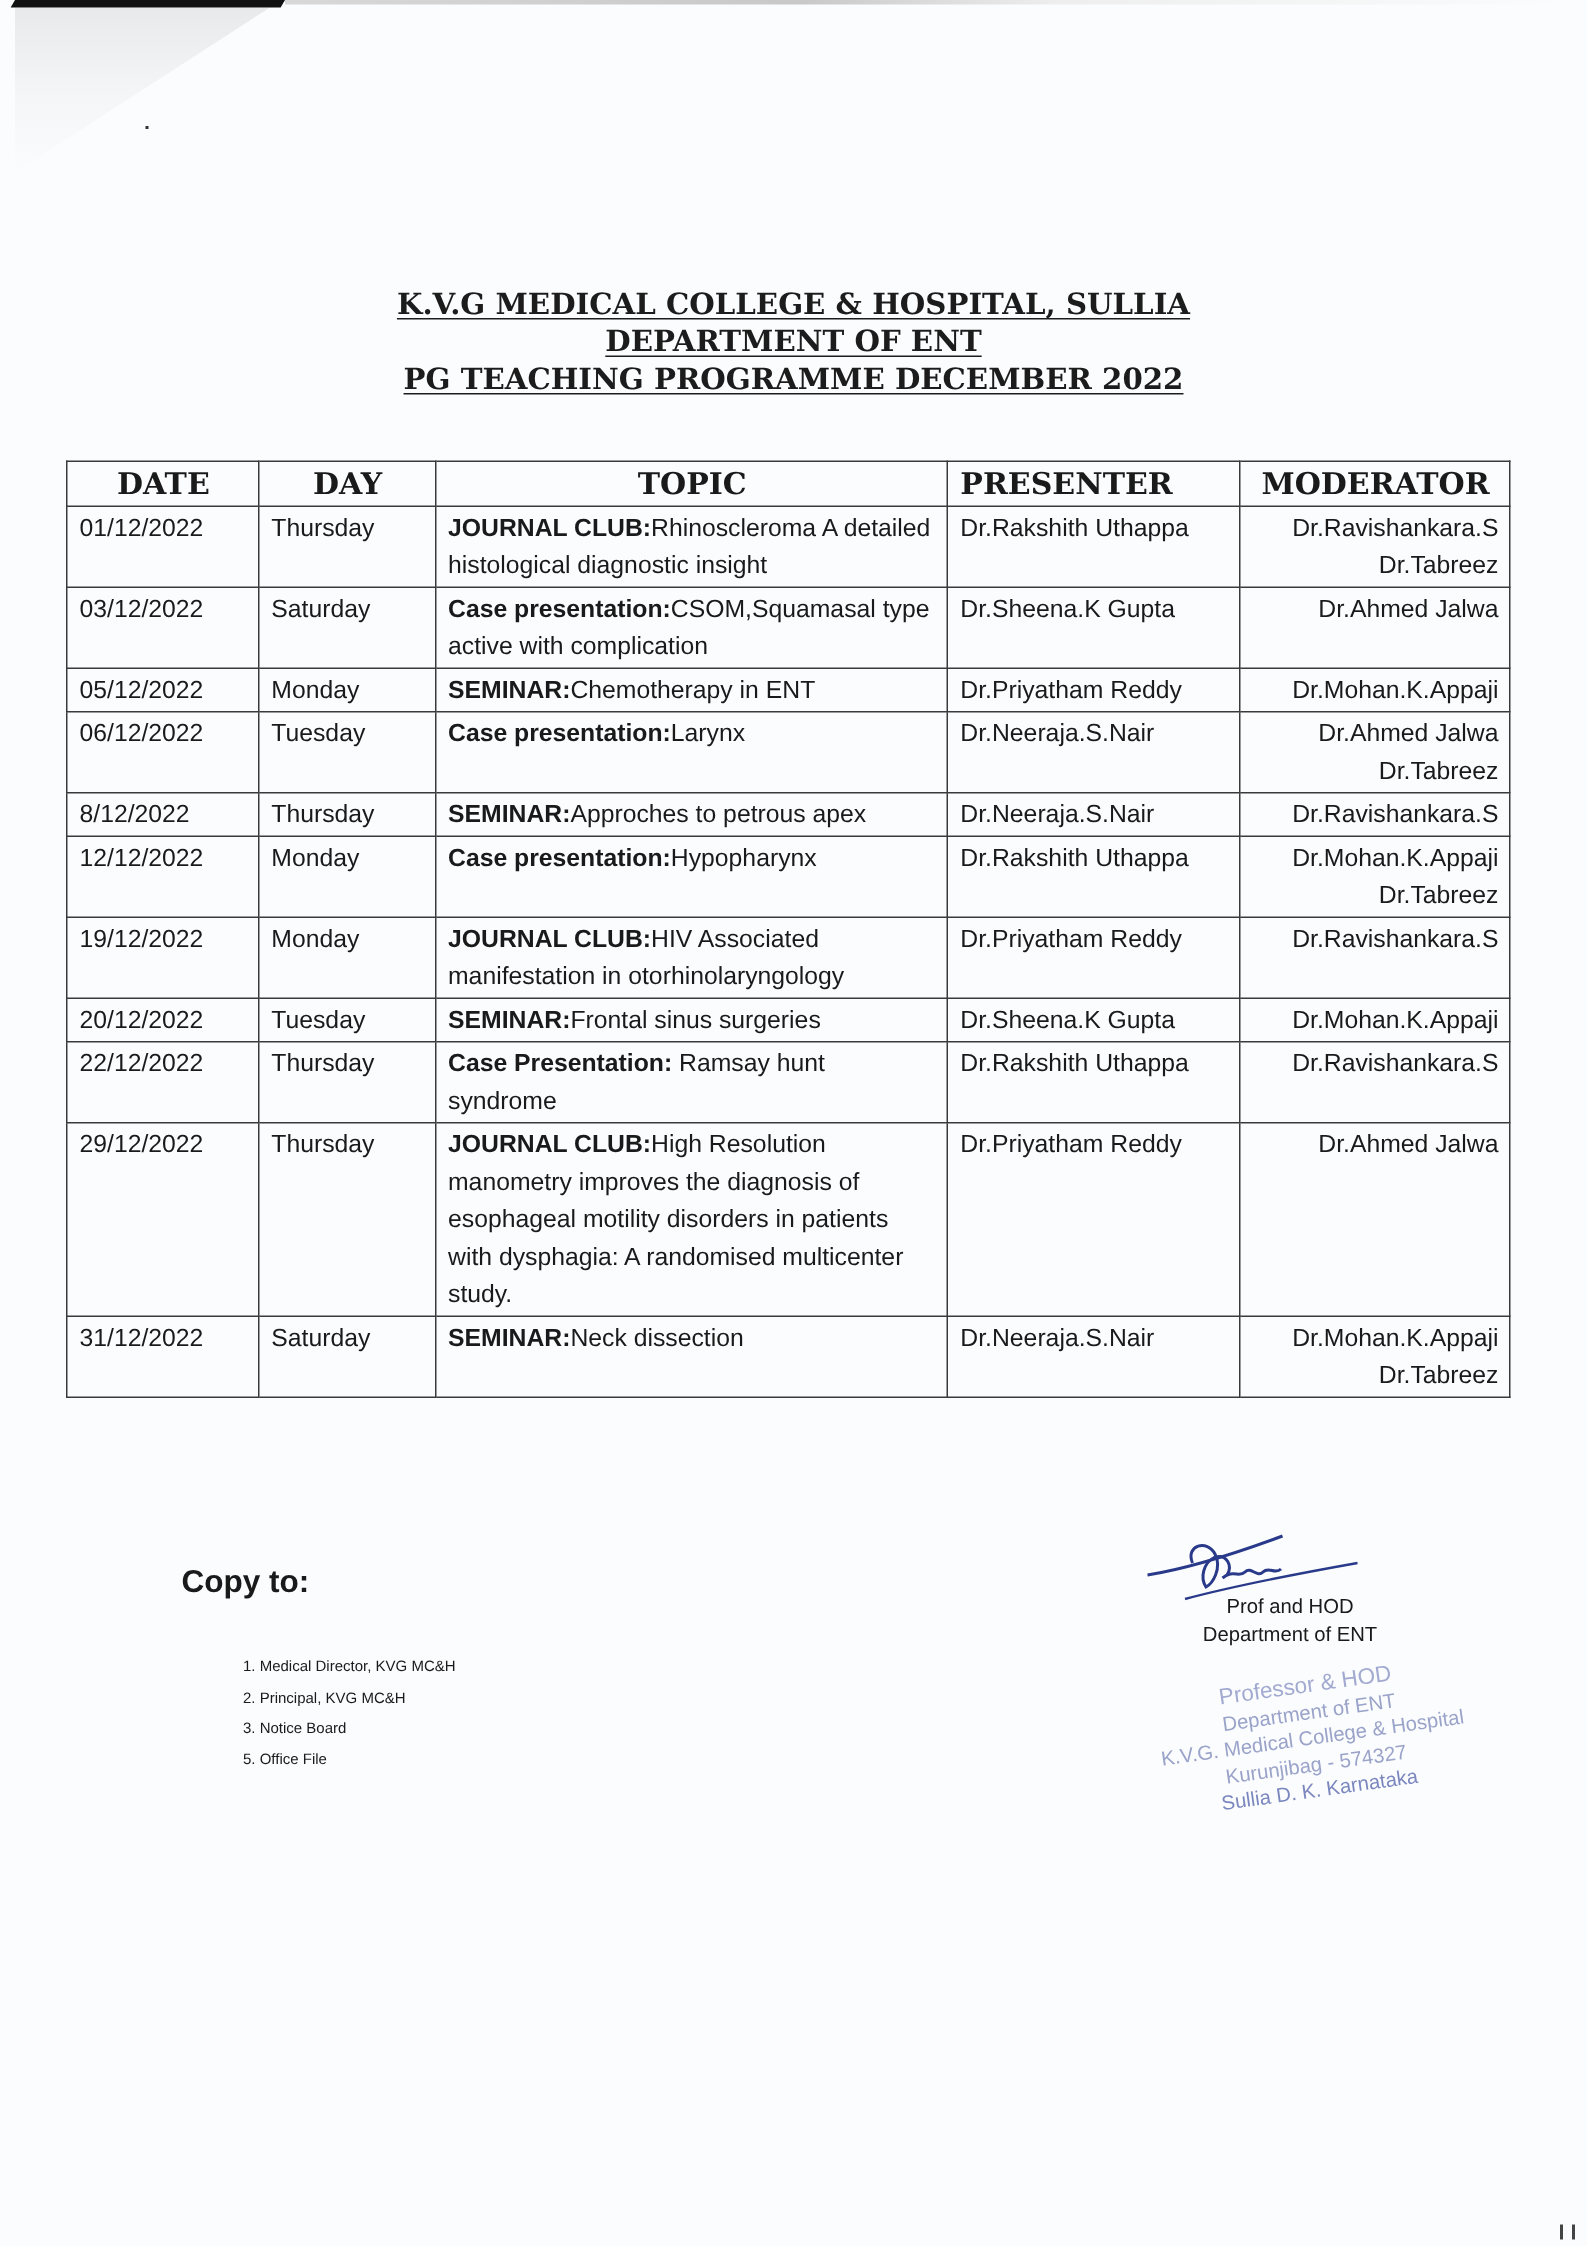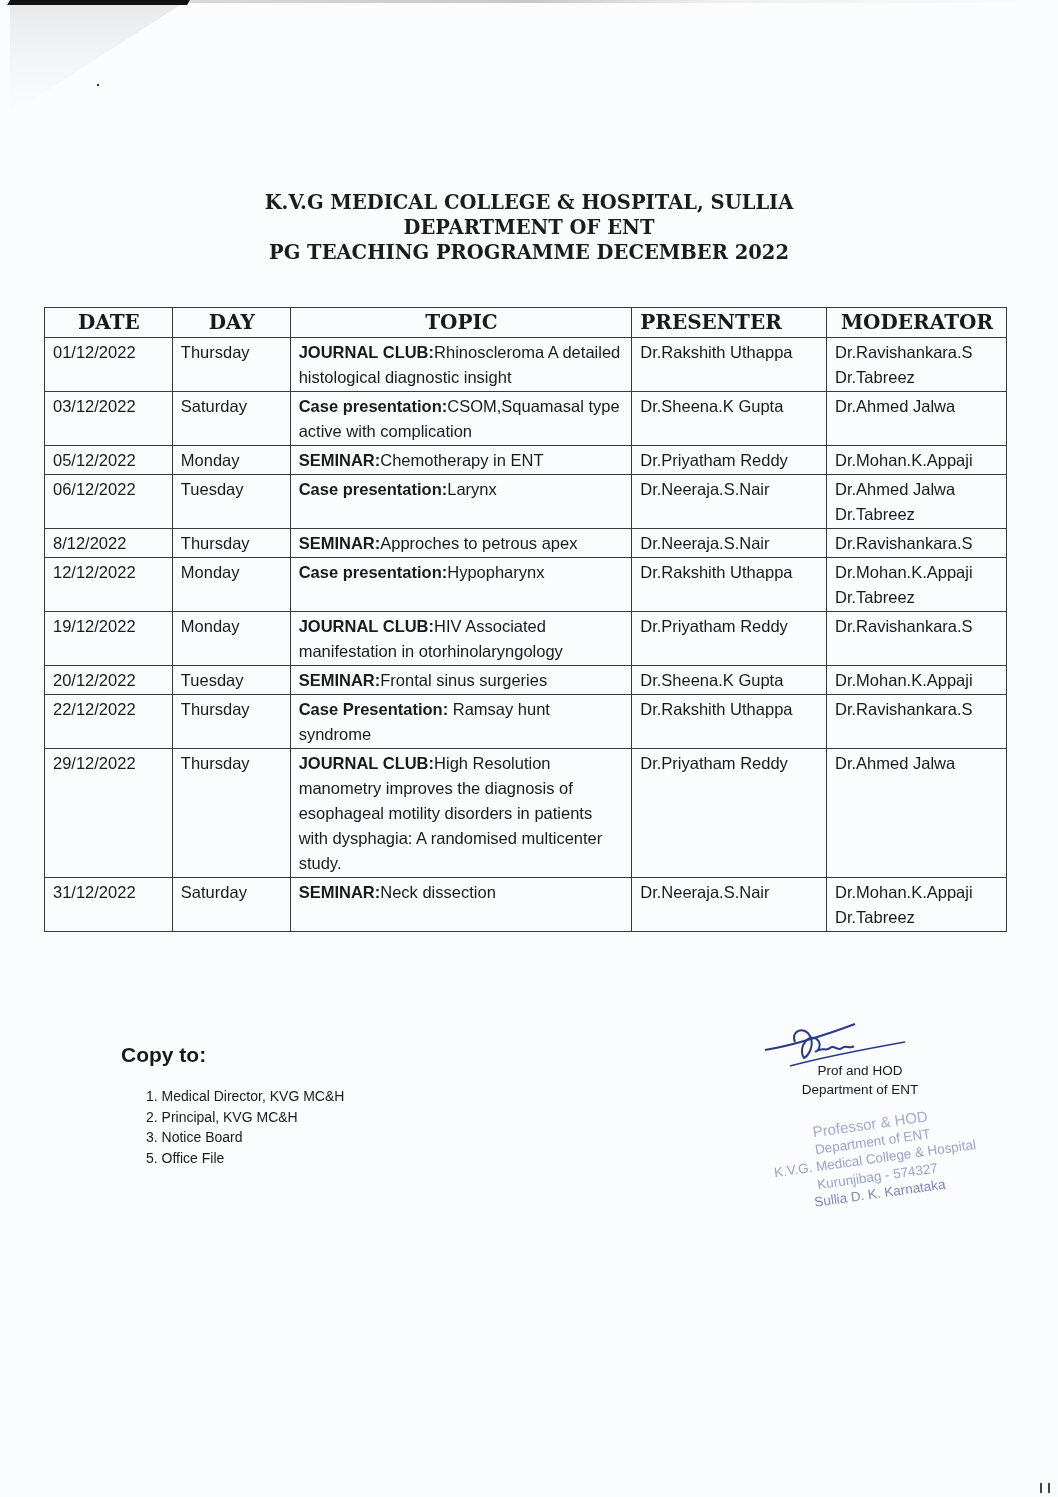--- a/index.html
+++ b/index.html
@@ -47,21 +47,21 @@
       position: absolute;
       left: 0; width: 1058px;
       top: 190px;
       text-align: center;
       font-family: "DejaVu Serif", "Liberation Serif", serif;
       font-weight: bold;
       font-size: 19.5px;
       line-height: 25px;
       color: #1c1c1c;
     }
-    .header div { text-underline-offset: 3px; }
+    .header div { text-decoration: underline; text-underline-offset: 3px; }
     .header .l1 { padding-left: 0px; }
     .header .l2 { margin-left: 0px; }
 
     table.schedule {
       position: absolute;
       left: 44px;
       top: 307px;
       width: 963px;
       border-collapse: collapse;
       font-size: 16.5px;
@@ -82,36 +82,36 @@
       padding-top: 2px;
       padding-bottom: 2px;
     }
     table.schedule th.presenter { text-align: left; padding-left: 8px; }
     col.c-date { width: 128px; }
     col.c-day { width: 118px; }
     col.c-topic { width: 342px; }
     col.c-pres { width: 195px; }
     col.c-mod { width: 180px; }
     .topic-type { font-weight: bold; }
-    .mod-line { display: block; }
+    .mod-line { display: block; text-align: right; }
 
     .copy-to {
       position: absolute;
       left: 121px;
       top: 1043px;
       font-size: 21px;
       font-weight: bold;
     }
     .copy-list {
       position: absolute;
       left: 145px;
       top: 1085px;
-      margin: 1px; padding: 0;
+      margin: 17px; padding: 0;
       list-style: none;
-      font-size: 14px;
+      font-size: 10px;
       line-height: 20.5px;
     }
 
     .signature {
       position: absolute;
       left: 760px; top: 1022px;
       width: 150px; height: 45px;
     }
     .sign-title {
       position: absolute;

